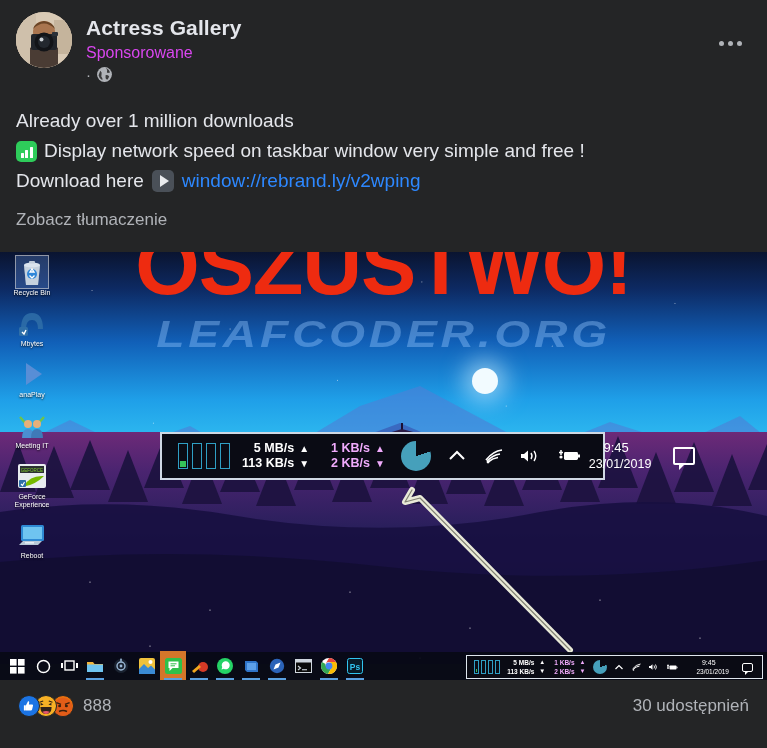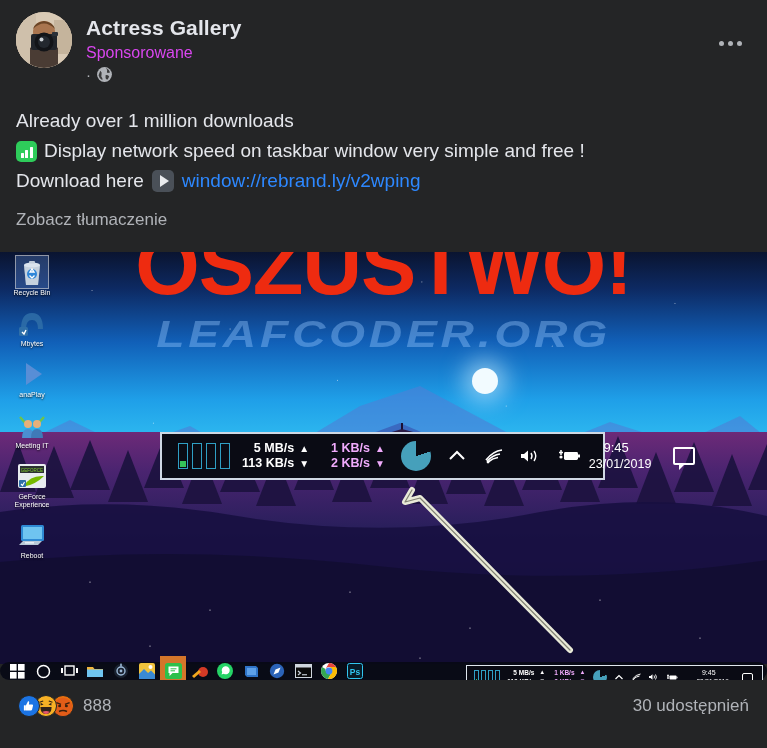--- a/index.html
+++ b/index.html
@@ -161,22 +161,22 @@
   .notif::after {
     content:""; position:absolute; left:4px; bottom:-7px;
     border-left:5px solid #fff; border-bottom:5px solid transparent; border-top:0;
   }
 
   
   .arrow-svg { position:absolute; left:0; top:0; width:767px; height:428px; z-index:11; pointer-events:none; }
 
   
   .taskbar {
-    position:absolute; left:0; bottom:0; width:100%; height:18px; z-index:12;
-    background:rgba(8,10,22,.93); display:flex; align-items:center; padding:0 4px;border-radius:12px;
+    position:absolute; left:0; bottom:0; width:100%; height:28px; z-index:12;
+    background:rgba(8,10,22,.93); display:flex; align-items:center; padding:0 4px;
   }
   .tb-item {
     width:26px; height:30px; display:flex; align-items:center; justify-content:center;
     position:relative; cursor:pointer; flex:0 0 26px;
   }
   .tb-item.active { background:#d4762a; }
   .tb-item.open::after {
     content:""; position:absolute; left:4px; right:4px; bottom:1px; height:2px; background:#5aa0e0;
   }
   .tb-tray {

